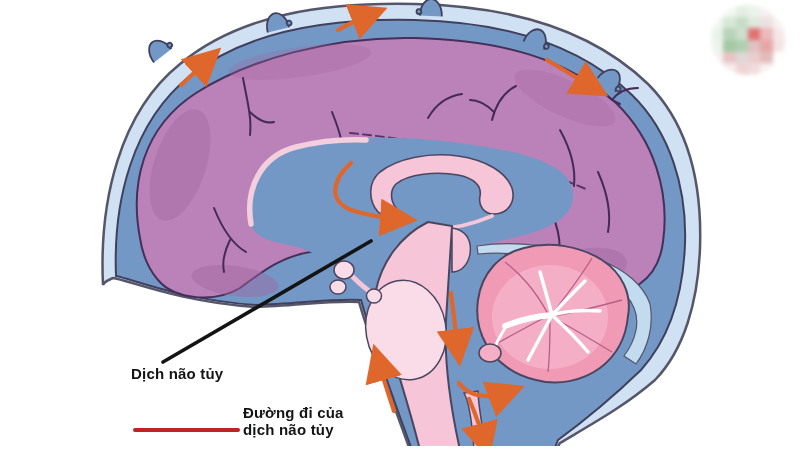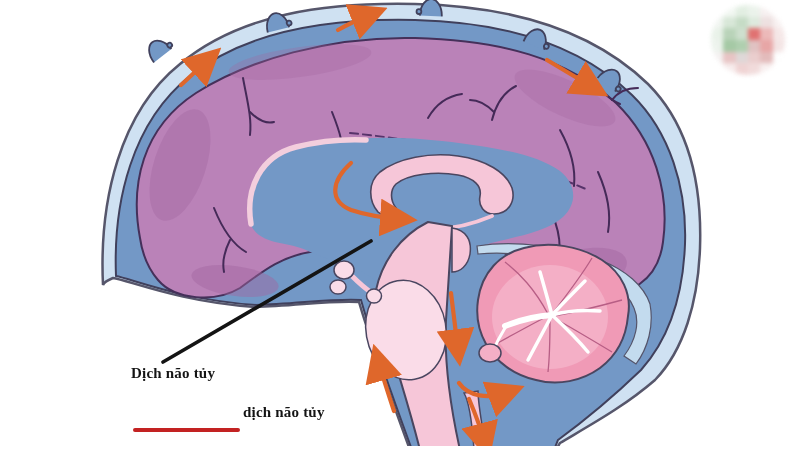--- a/index.html
+++ b/index.html
@@ -1,17 +1,17 @@
 <!DOCTYPE html>
 <html><head>
 <meta charset="utf-8">
 <style>
   html,body{margin:0;padding:0;background:#ffffff;}
   .stage{position:relative;width:800px;height:446px;background:#ffffff;overflow:hidden;
-         font-family:Liberation Serif, serif;}
+         font-family:Liberation Sans, sans-serif;}
   svg{position:absolute;left:0;top:0;}
   .label{position:absolute;color:#141414;font-weight:bold;font-size:15px;
          letter-spacing:.2px;white-space:nowrap;}
   #label-csf{left:131px;top:365px;}
   #legend-text{left:243px;top:404px;line-height:17px;}
   #legend-line{position:absolute;left:133px;top:428px;width:107px;height:4px;
                background:#c32222;border-radius:2px;}
   
   #watermark{position:absolute;left:711px;top:5px;width:74px;height:70px;border-radius:50%;
              overflow:hidden;filter:blur(2.2px);opacity:.8;background:#fdfdfd;
@@ -178,20 +178,21 @@
     </g>
 
     <line x1="163" y1="362" x2="371" y2="241" stroke-width="3.6" stroke-linecap="round" stroke="#141414"></line>
   </svg>
 
   <div class="label" id="label-csf">Dịch não tủy</div>
 
   <div id="legend-line"></div>
 
   <div class="label" id="legend-text">
+    <div>Đường đi của</div>
     <div>dịch não tủy</div>
   </div>
 
   <div id="watermark">
     <div></div>
       <div style="background:#eef5ee"></div>
       <div style="background:#dcebdc"></div>
       <div style="background:#e7f0e7"></div>
       <div style="background:#f4ecec"></div>
       <div></div>

